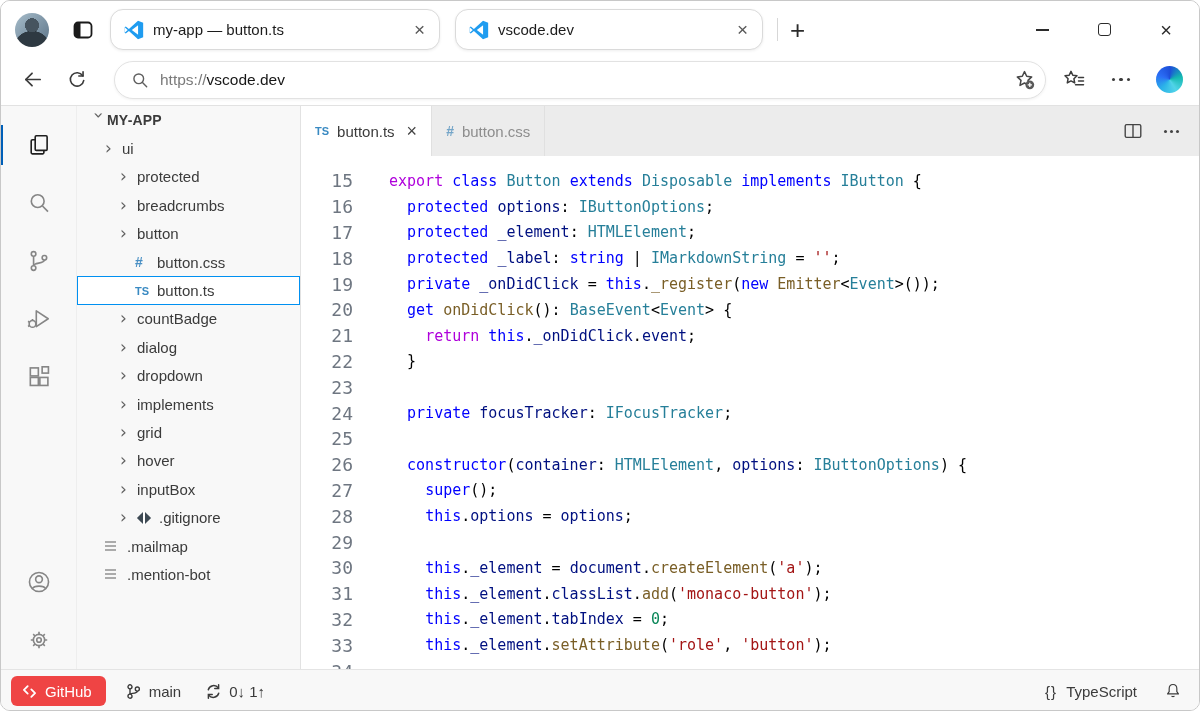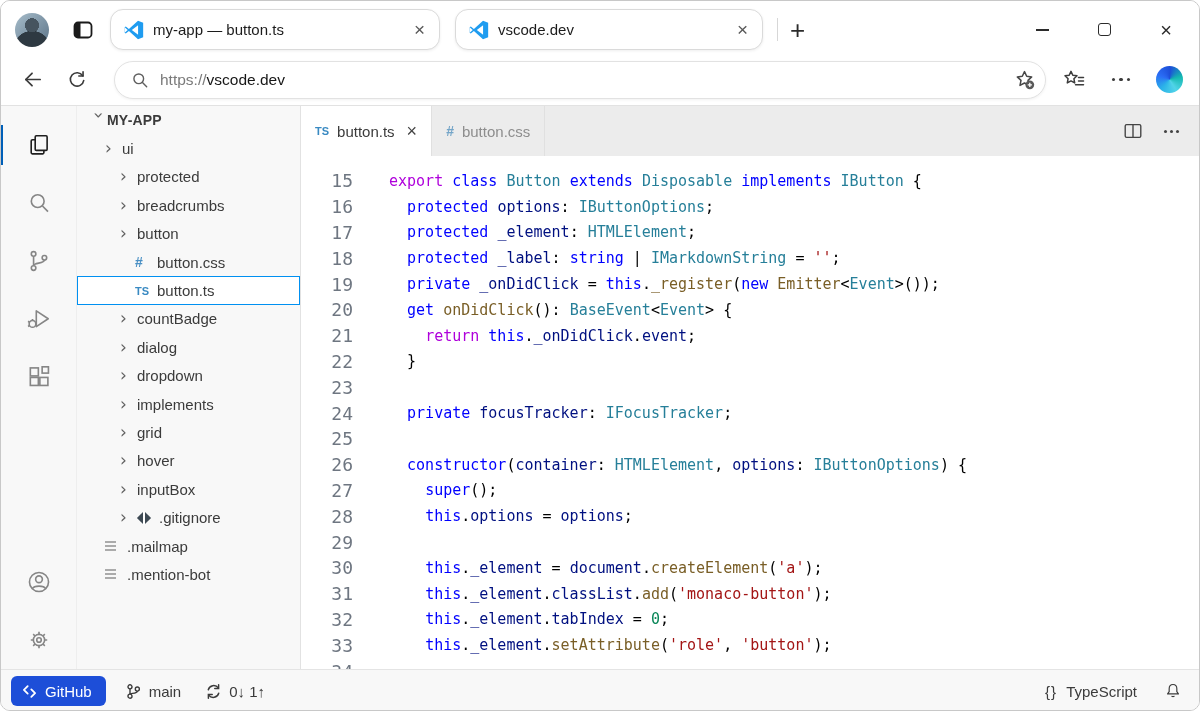--- a/index.html
+++ b/index.html
@@ -459,21 +459,21 @@
           </div>
           <div class="cline">
             <span class="ln">34</span>
             <span class="ct"></span>
           </div>
         </div>
     </div>
   </div>
 
   <div class="statusbar">
-    <div class="gh-badge" id="ghbadge" style="background: #1d4ed8;">
+    <div class="gh-badge" id="ghbadge" style="background: #ef4444;">
       <svg width="15" height="15" viewBox="0 0 14 14" fill="none" stroke="#fff" stroke-width="1.7" stroke-linecap="round" stroke-linejoin="round">
           <path d="M5.3 2 L1.8 5.5 L5.3 9"></path>
           <path d="M8.7 5 L12.2 8.5 L8.7 12"></path>
         </svg>
       <span>GitHub</span>
     </div>
     <div class="sb-item branch">
       <svg width="17" height="17" viewBox="0 0 16 16" stroke-width="1.3">
           <circle cx="4.7" cy="3.6" r="1.9"></circle>
           <circle cx="4.7" cy="12.4" r="1.9"></circle>

